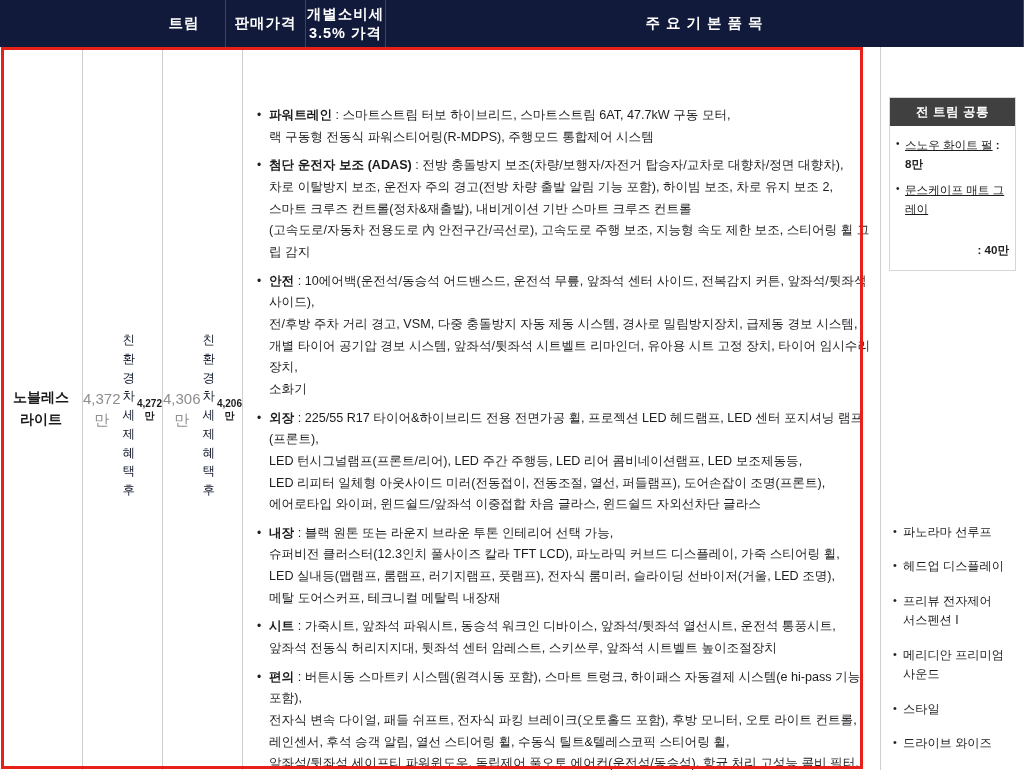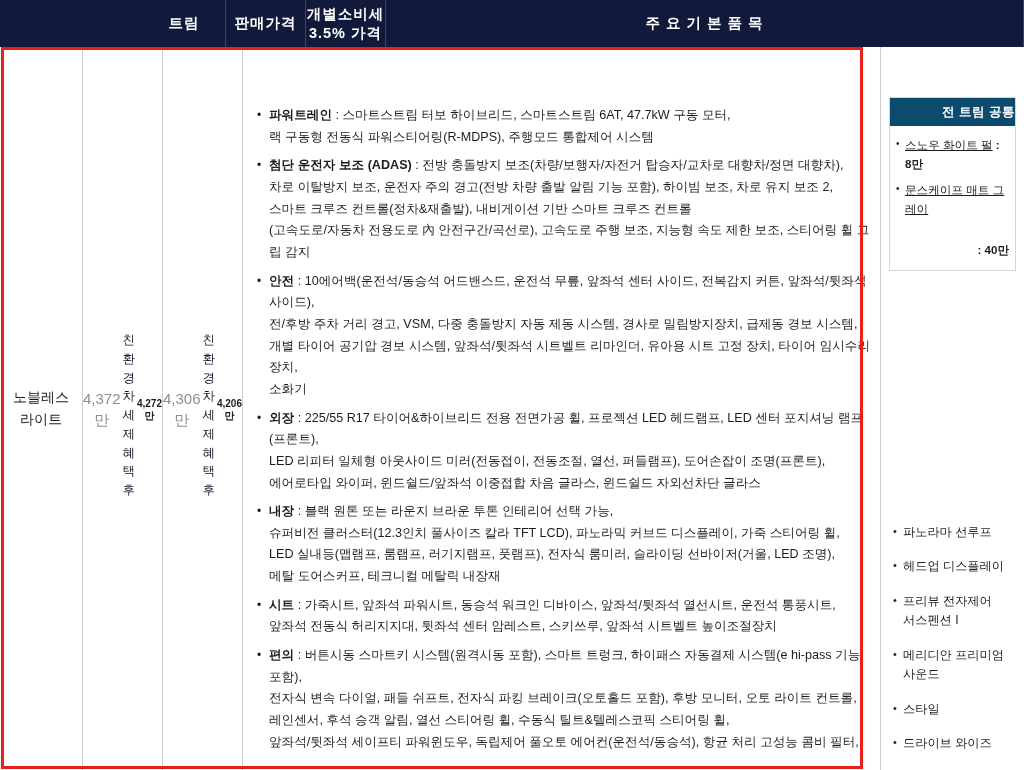--- a/index.html
+++ b/index.html
@@ -65,21 +65,21 @@
     position: absolute;
     top: 0; bottom: 0; left: 0; right: 0;
     display: flex;
     flex-direction: row;
     align-items: center;
     justify-content: center;
     text-align: center;
   }
   .trim-name {
     font-size: 14px;
-    font-weight: normal;
+    font-weight: bold;
     line-height: 1.55;
     color: #1a1a1a;
   }
   .price-main {
     font-size: 15px;
     color: #8e8e8e;
     line-height: 1.4;
   }
   .price-sub {
     margin-top: 14px;
@@ -122,25 +122,25 @@
     padding: 50px 8px 8px 8px;
     height: 100%;
     display: flex;
     flex-direction: column;
   }
   .opt-box {
     border: 1px solid #d6d6d6;
     background: #fff;
   }
   .opt-box-title {
-    background: #0c4a6e;
+    background: #404040;
     color: #fff;
     font-size: 12.5px;
     font-weight: bold;
-    text-align: right;
+    text-align: center;
     padding: 6px 0 5px 0;
     letter-spacing: 0.5px;
   }
   .opt-box-body {
     padding: 9px 6px 11px 6px;
     font-size: 11.6px;
     line-height: 1.65;
     color: #1d1d1d;
   }
   .opt-line {
@@ -263,20 +263,21 @@
               <div><span class="item-label">안전</span><span class="item-text"> : 10에어백(운전석/동승석 어드밴스드, 운전석 무릎, 앞좌석 센터 사이드, 전복감지 커튼, 앞좌석/뒷좌석 사이드),</span></div>
               <div class="item-text">전/후방 주차 거리 경고, VSM, 다중 충돌방지 자동 제동 시스템, 경사로 밀림방지장치, 급제동 경보 시스템,</div>
               <div class="item-text">개별 타이어 공기압 경보 시스템, 앞좌석/뒷좌석 시트벨트 리마인더, 유아용 시트 고정 장치, 타이어 임시수리장치,</div>
               <div class="item-text">소화기</div>
             </div>
           </div>
           <div class="item">
             <span class="bullet">•</span>
             <div class="item-body">
               <div><span class="item-label">외장</span><span class="item-text"> : 225/55 R17 타이어&amp;하이브리드 전용 전면가공 휠, 프로젝션 LED 헤드램프, LED 센터 포지셔닝 램프(프론트),</span></div>
+              <div class="item-text">LED 턴시그널램프(프론트/리어), LED 주간 주행등, LED 리어 콤비네이션램프, LED 보조제동등,</div>
               <div class="item-text">LED 리피터 일체형 아웃사이드 미러(전동접이, 전동조절, 열선, 퍼들램프), 도어손잡이 조명(프론트),</div>
               <div class="item-text">에어로타입 와이퍼, 윈드쉴드/앞좌석 이중접합 차음 글라스, 윈드쉴드 자외선차단 글라스</div>
             </div>
           </div>
           <div class="item">
             <span class="bullet">•</span>
             <div class="item-body">
               <div><span class="item-label">내장</span><span class="item-text"> : 블랙 원톤 또는 라운지 브라운 투톤 인테리어 선택 가능,</span></div>
               <div class="item-text">슈퍼비전 클러스터(12.3인치 풀사이즈 칼라 TFT LCD), 파노라믹 커브드 디스플레이, 가죽 스티어링 휠,</div>
               <div class="item-text">LED 실내등(맵램프, 룸램프, 러기지램프, 풋램프), 전자식 룸미러, 슬라이딩 선바이저(거울, LED 조명),</div>

